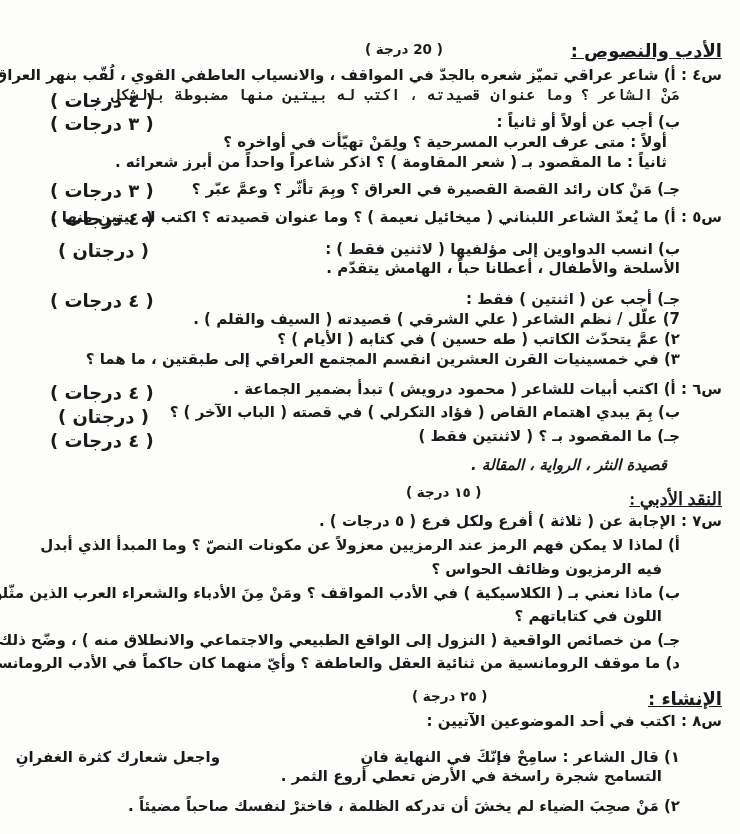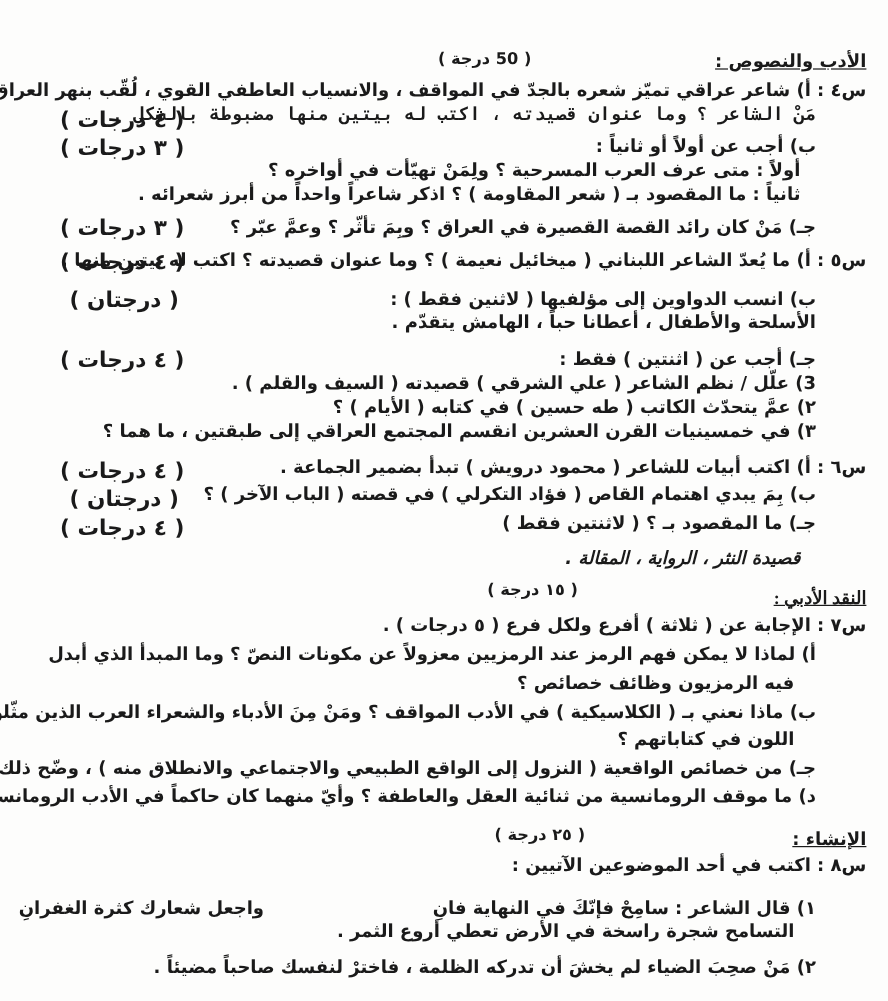--- a/index.html
+++ b/index.html
@@ -8,69 +8,69 @@
       background: #fdfdfc;
       font-family: "DejaVu Sans", sans-serif;
       color: #1a1a1a;
       position: relative;
     }
     .page { position: absolute; inset: 0; direction: rtl; }
     .line {
       position: absolute; white-space: nowrap;
       font-size: 15px; font-weight: bold; line-height: 18px;
     }
-    .heading { text-decoration: underline; font-size: 15px; }
+    .heading { text-decoration: underline; font-size: 18px; }
     .marks { position: absolute; white-space: nowrap; font-size: 18px; font-weight: bold; direction: rtl; }
     .total { position: absolute; white-space: nowrap; font-size: 13.5px; font-weight: bold; direction: rtl; }
   </style>
 </head>
 <body>
 
 <div class="page">
 
   <div class="line heading" style="right:18px; top:42px;">الأدب والنصوص :</div>
-  <div class="total" style="left:365px; top:41px;">( 50 درجة )</div>
+  <div class="total" style="left:365px; top:41px;">( 20 درجة )</div>
 
   <div class="line" style="right:18px; top:66px;">س٤ : أ) شاعر عراقي تميّز شعره بالجدّ في المواقف ، والانسياب العاطفي القوي ، لُقّب بنهر العراق الثالث ،</div>
   <div class="line" style="right:60px; top:88px;font-family:Liberation Mono, monospace;">مَنْ الشاعر ؟ وما عنوان قصيدته ، اكتب له بيتين منها مضبوطة بالشكل .</div>
   <div class="marks" style="left:50px; top:90px;">( ٤ درجات )</div>
 
   <div class="line" style="right:60px; top:113px;">ب) أجب عن أولاً أو ثانياً :</div>
   <div class="marks" style="left:50px; top:113px;">( ٣ درجات )</div>
   <div class="line" style="right:73px; top:133px;">أولاً : متى عرف العرب المسرحية ؟ ولِمَنْ تهيّأت في أواخره ؟</div>
   <div class="line" style="right:73px; top:153px;">ثانياً : ما المقصود بـ ( شعر المقاومة ) ؟ اذكر شاعراً واحداً من أبرز شعرائه .</div>
   <div class="line" style="right:60px; top:180px;">جـ) مَنْ كان رائد القصة القصيرة في العراق ؟ وبِمَ تأثّر ؟ وعمَّ عبّر ؟</div>
   <div class="marks" style="left:50px; top:180px;">( ٣ درجات )</div>
 
   <div class="line" style="right:18px; top:208px;">س٥ : أ) ما يُعدّ الشاعر اللبناني ( ميخائيل نعيمة ) ؟ وما عنوان قصيدته ؟ اكتب له بيتين منها .</div>
   <div class="marks" style="left:50px; top:208px;">( ٤ درجات )</div>
   <div class="line" style="right:60px; top:240px;">ب) انسب الدواوين إلى مؤلفيها ( لاثنين فقط ) :</div>
   <div class="marks" style="left:58px; top:240px;">( درجتان )</div>
   <div class="line" style="right:60px; top:259px;">الأسلحة والأطفال ، أعطانا حباً ، الهامش يتقدّم .</div>
 
   <div class="line" style="right:60px; top:290px;text-align:center;">جـ) أجب عن ( اثنتين ) فقط :</div>
   <div class="marks" style="left:50px; top:290px;">( ٤ درجات )</div>
-  <div class="line" style="right:60px; top:310px;">3) علّل / نظم الشاعر ( علي الشرقي ) قصيدته ( السيف والقلم ) .</div>
+  <div class="line" style="right:60px; top:310px;">7) علّل / نظم الشاعر ( علي الشرقي ) قصيدته ( السيف والقلم ) .</div>
   <div class="line" style="right:60px; top:330px;">٢) عمَّ يتحدّث الكاتب ( طه حسين ) في كتابه ( الأيام ) ؟</div>
   <div class="line" style="right:60px; top:350px;">٣) في خمسينيات القرن العشرين انقسم المجتمع العراقي إلى طبقتين ، ما هما ؟</div>
 
   <div class="line" style="right:18px; top:380px;">س٦ : أ) اكتب أبيات للشاعر ( محمود درويش ) تبدأ بضمير الجماعة .</div>
   <div class="marks" style="left:50px; top:382px;">( ٤ درجات )</div>
   <div class="line" style="right:60px; top:403px;">ب) بِمَ يبدي اهتمام القاص ( فؤاد التكرلي ) في قصته ( الباب الآخر ) ؟</div>
   <div class="marks" style="left:58px; top:406px;">( درجتان )</div>
   <div class="line" style="right:60px; top:427px;">جـ) ما المقصود بـ ؟ ( لاثنتين فقط )</div>
   <div class="marks" style="left:50px; top:430px;">( ٤ درجات )</div>
   <div class="line" style="right:73px; top:456px;font-style:italic;">قصيدة النثر ، الرواية ، المقالة .</div>
 
   <div class="line heading" style="right:18px; top:490px;font-family:Liberation Serif, serif;">النقد الأدبي :</div>
   <div class="total" style="left:406px; top:484px;">( ١٥ درجة )</div>
 
   <div class="line" style="right:18px; top:512px;">س٧ : الإجابة عن ( ثلاثة ) أفرع ولكل فرع ( ٥ درجات ) .</div>
   <div class="line" style="right:60px; top:536px;text-align:right;">أ) لماذا لا يمكن فهم الرمز عند الرمزيين معزولاً عن مكونات النصّ ؟ وما المبدأ الذي أبدل</div>
-  <div class="line" style="right:78px; top:560px;">فيه الرمزيون وظائف خصائص ؟</div>
+  <div class="line" style="right:78px; top:560px;">فيه الرمزيون وظائف الحواس ؟</div>
   <div class="line" style="right:60px; top:584px;">ب) ماذا نعني بـ ( الكلاسيكية ) في الأدب المواقف ؟ ومَنْ مِنَ الأدباء والشعراء العرب الذين مثّلوا هذا</div>
   <div class="line" style="right:78px; top:607px;">اللون في كتاباتهم ؟</div>
   <div class="line" style="right:60px; top:631px;">جـ) من خصائص الواقعية ( النزول إلى الواقع الطبيعي والاجتماعي والانطلاق منه ) ، وضّح ذلك .</div>
   <div class="line" style="right:60px; top:654px;">د) ما موقف الرومانسية من ثنائية العقل والعاطفة ؟ وأيّ منهما كان حاكماً في الأدب الرومانسي ؟</div>
 
   <div class="line heading" style="right:18px; top:690px;">الإنشاء :</div>
   <div class="total" style="left:412px; top:688px;">( ٢٥ درجة )</div>
 
   <div class="line" style="right:18px; top:712px;">س٨ : اكتب في أحد الموضوعين الآتيين :</div>
   <div class="line" style="right:60px; top:748px;">١) قال الشاعر : سامِحْ فإنّكَ في النهاية فانِ</div>

